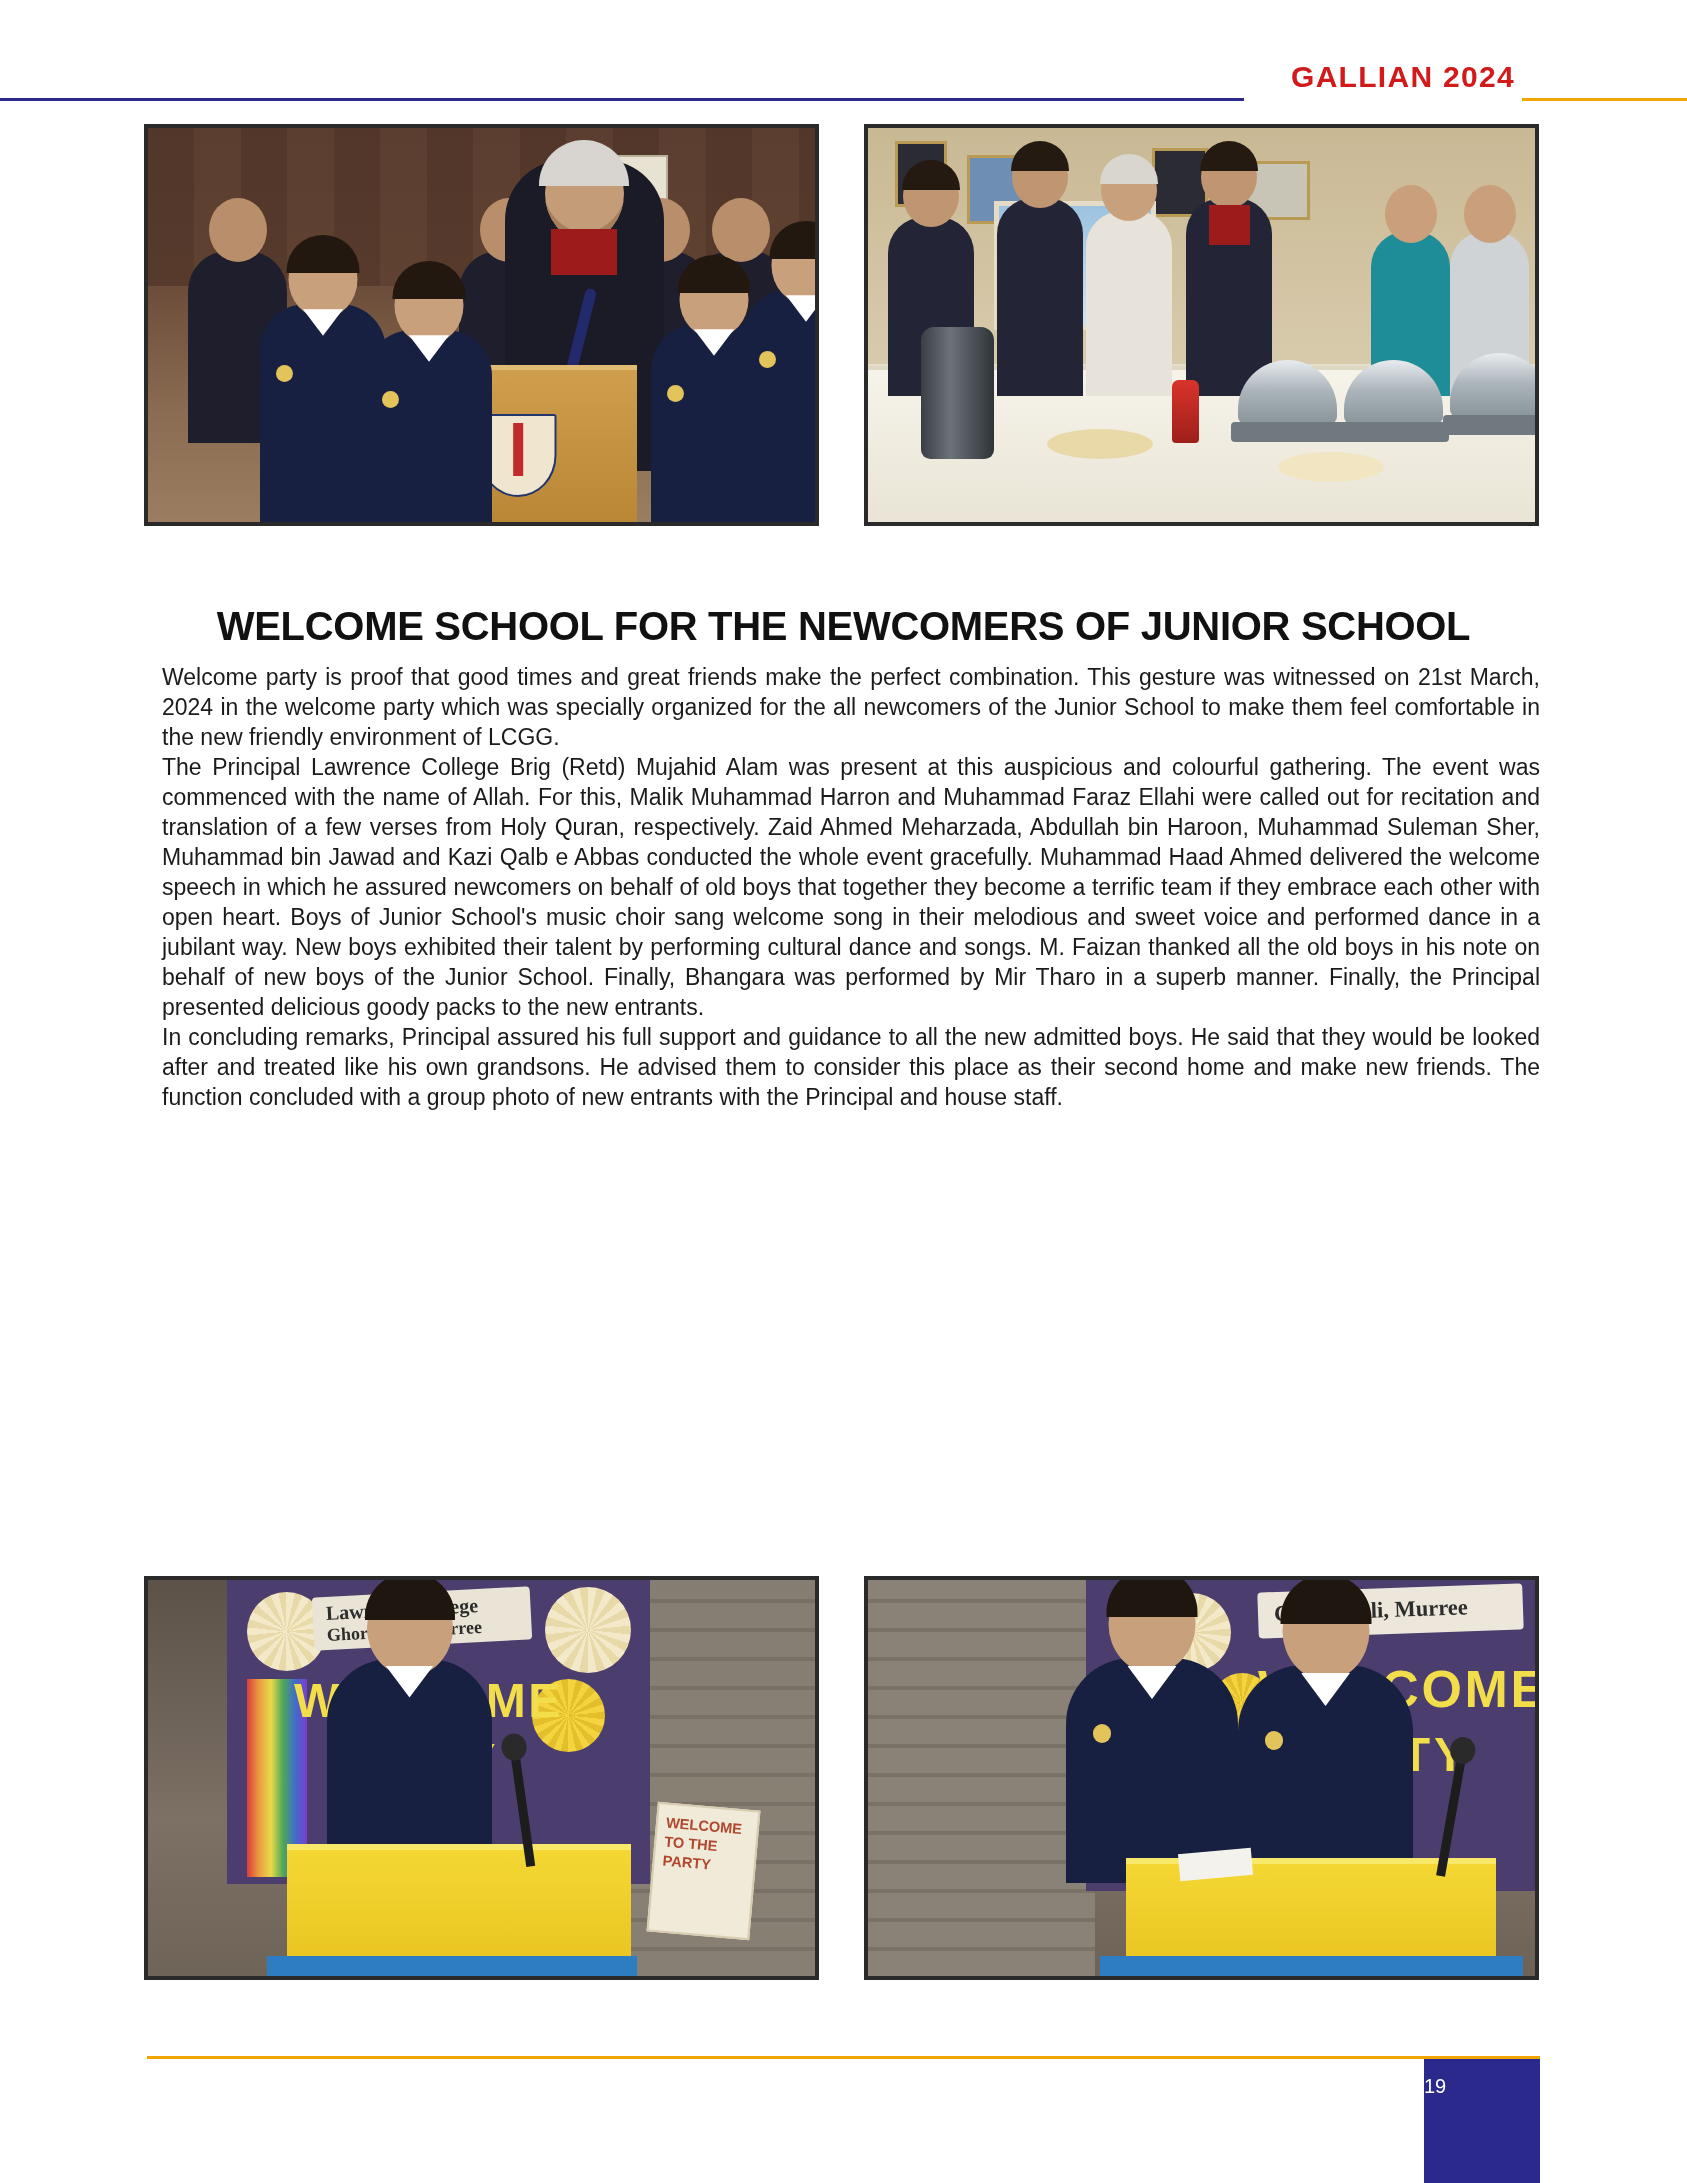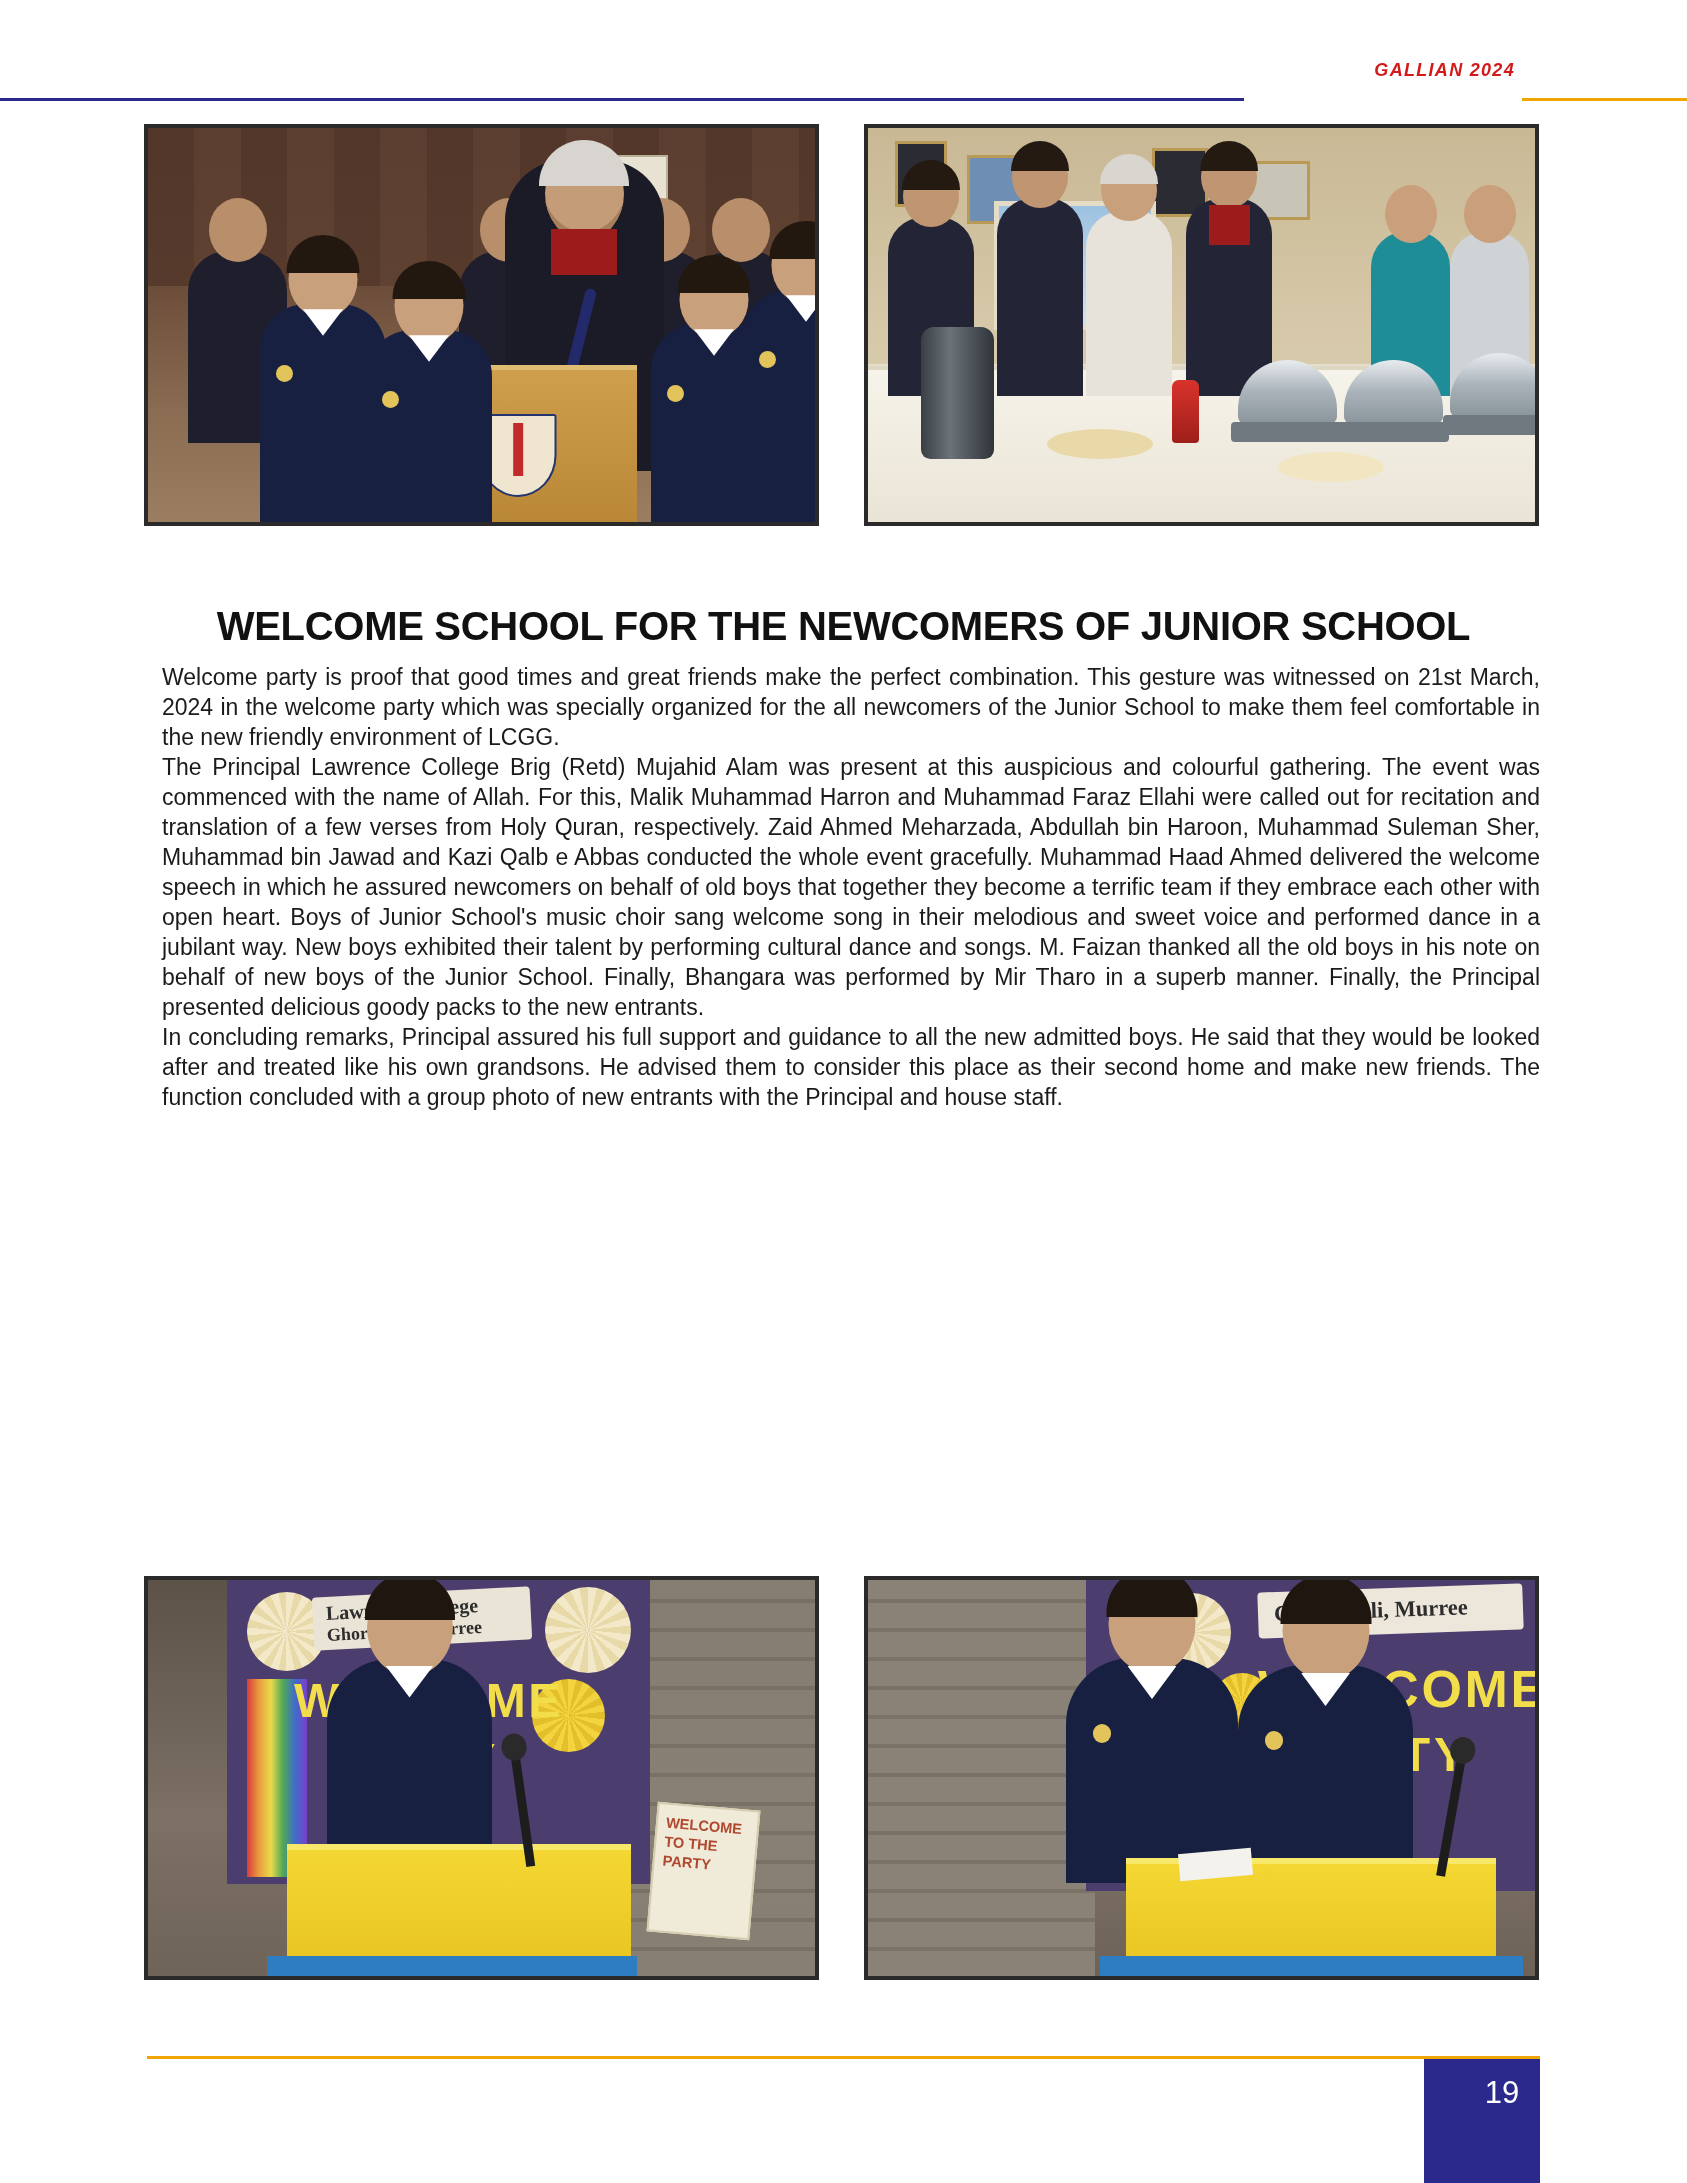--- a/index.html
+++ b/index.html
@@ -37,26 +37,25 @@
     top: 98px;
     left: 1522px;
     width: 165px;
     height: 3.3px;
     background: #f0a500;
   }
   .header-title {
     position: absolute;
     top: 60px;
     right: 172px;
-    font-size: 18px;
+    font-size: 30px;
     font-weight: bold;
     letter-spacing: 1.3px;
     color: #d21a1a;
     white-space: nowrap;
-    font-style: italic;
   }
 
   
   .photo-row {
     position: absolute;
     left: 144px;
     width: 1395px;
     display: flex;
     justify-content: space-between;
   }
@@ -446,25 +445,23 @@
     top: 2059px;
     width: 116px;
     height: 124px;
     background: #2b2a8c;
   }
   .page-number {
     position: absolute;
     left: 1424px;
     top: 2075px;
     width: 116px;
-    text-align: center;
     color: #ffffff;
-    font-size: 31px;
+    font-size: 20px;
     font-weight: normal;
-    padding-left: 20px;
   }
 </style>
 </head>
 <body>
 
 <div class="page-header">
   <div class="header-rule-blue"></div>
   <div class="header-rule-gold"></div>
   <div class="header-title">GALLIAN 2024</div>
 </div>

